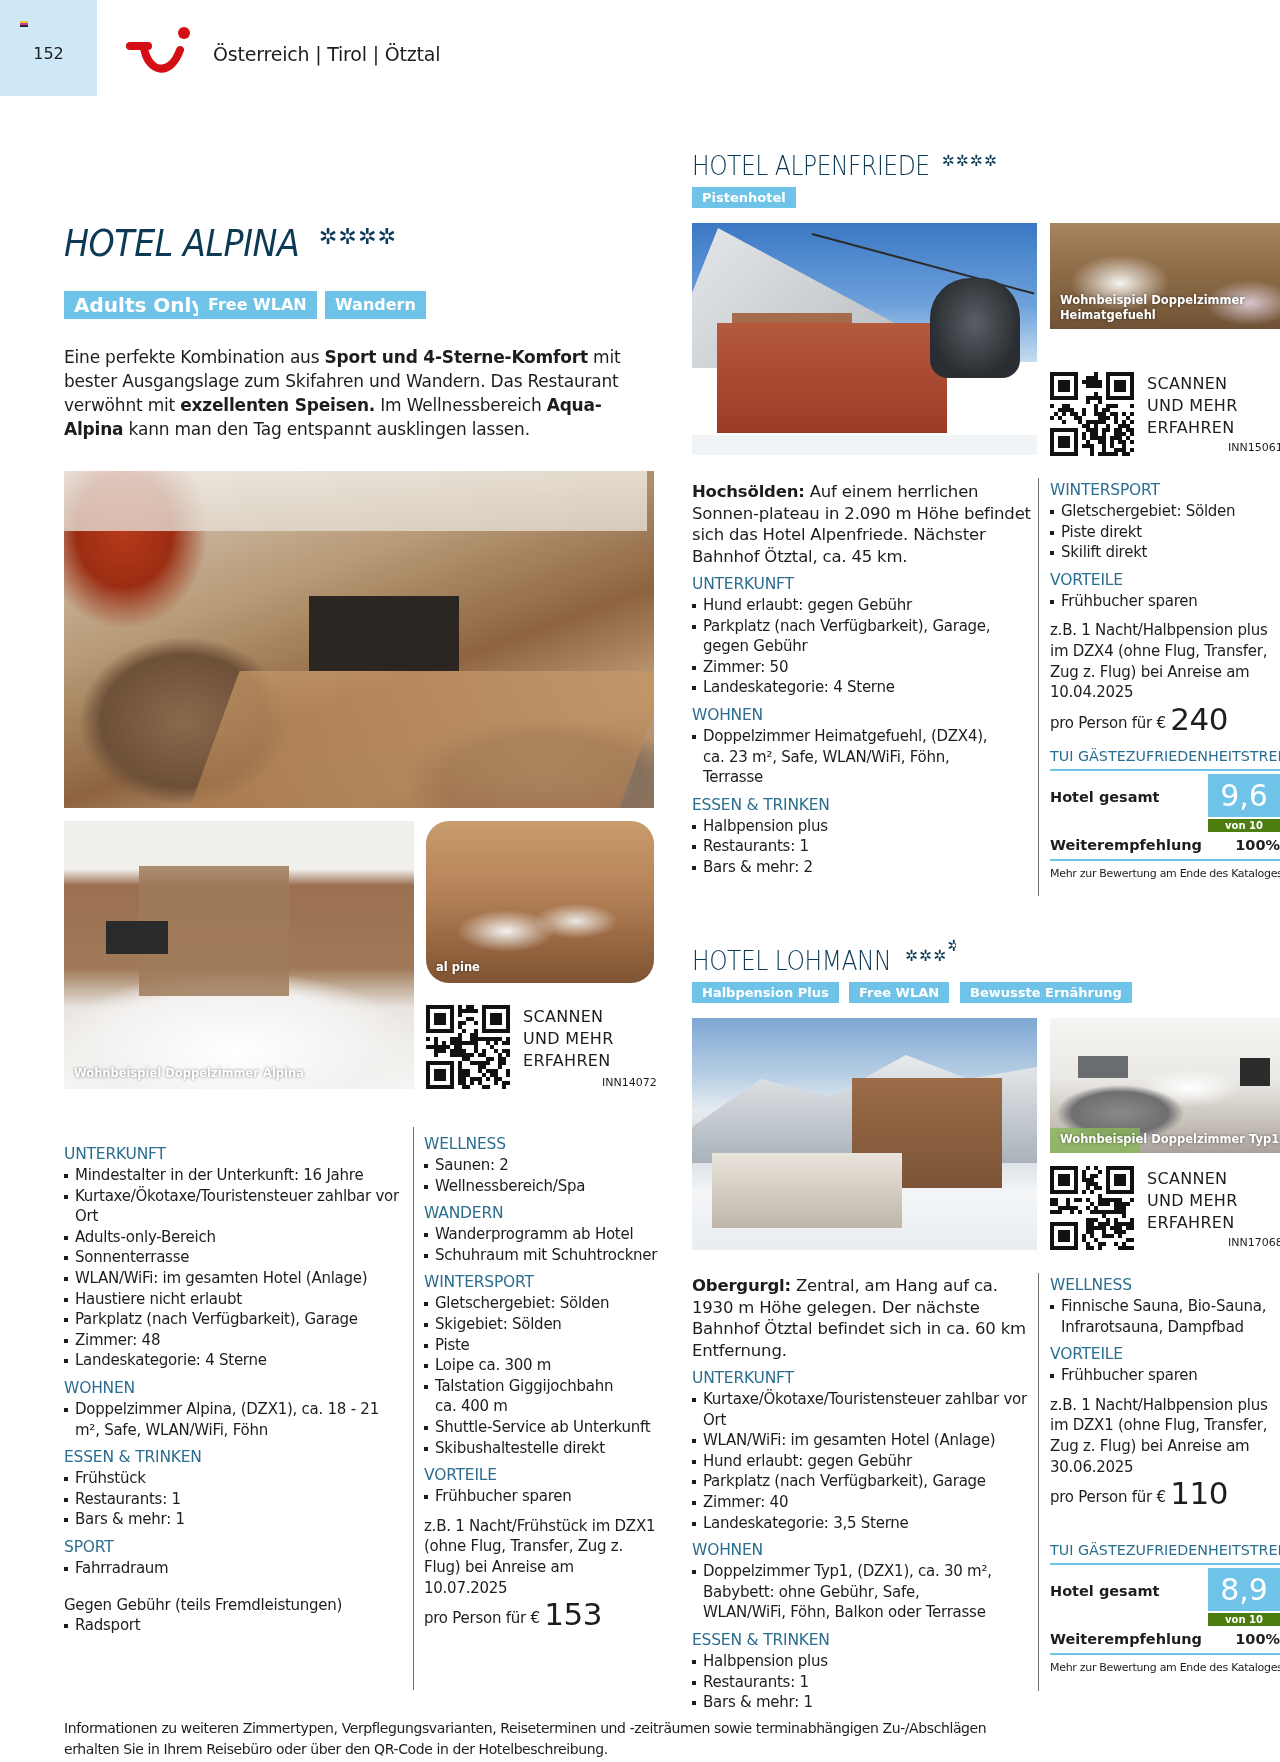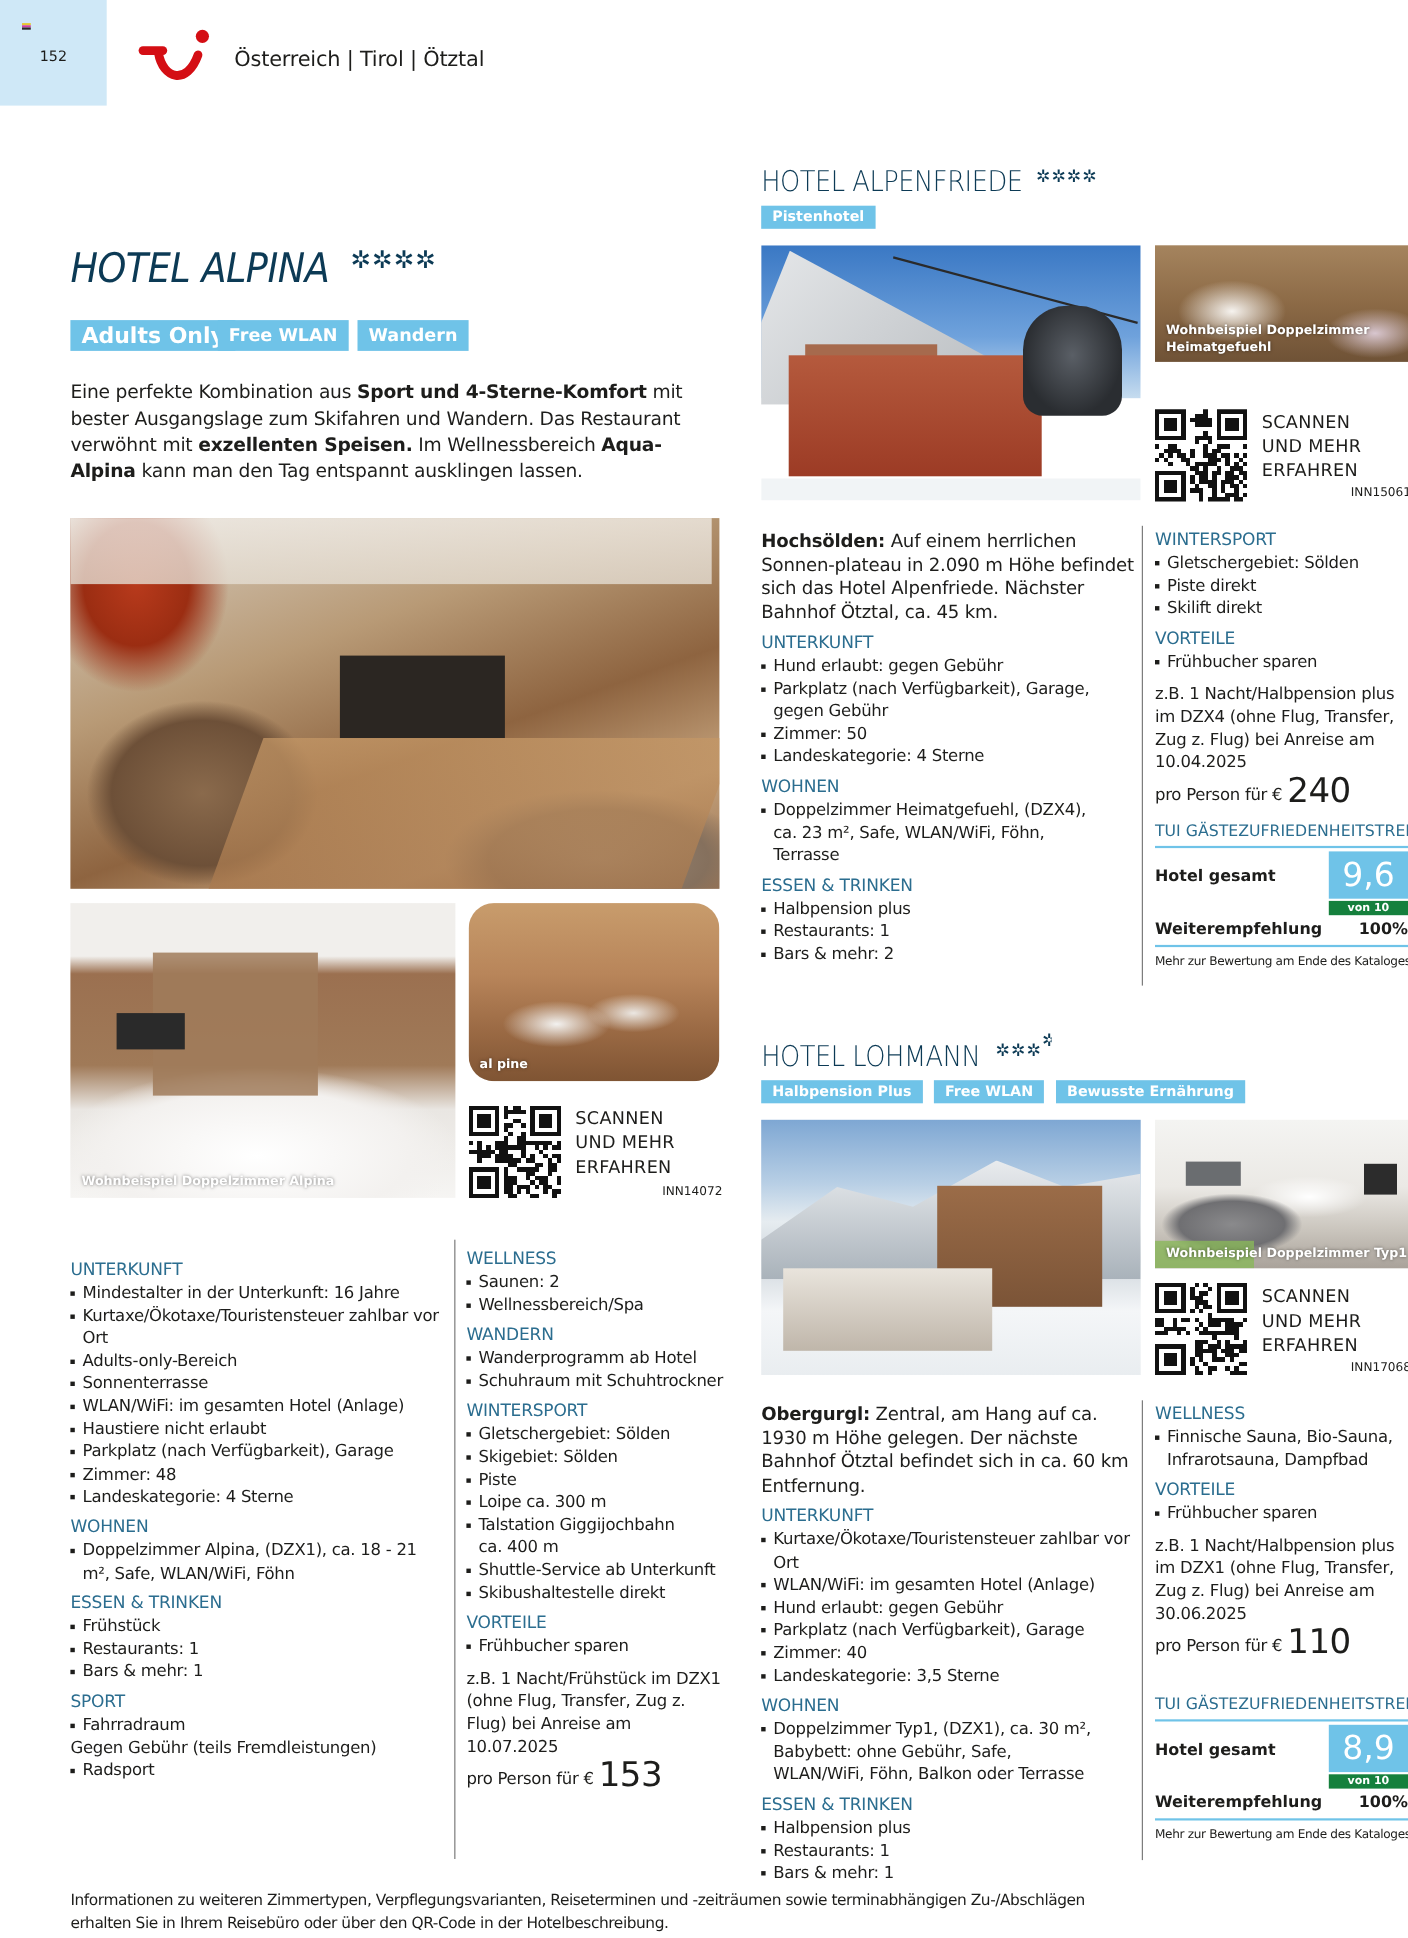--- a/index.html
+++ b/index.html
@@ -4,38 +4,38 @@
 <style>
   * { box-sizing: border-box; margin: 0; padding: 0; }
   html, body { width: 1280px; height: 1762px; background: #ffffff; overflow: hidden; }
   body { position: relative; font-family: "DejaVu Sans", sans-serif; color: #1d1d1b; }
   .abs { position: absolute; }
 
   
   .page-tab { left: 0; top: 0; width: 97px; height: 96px; background: #cfe8f7; }
   .page-tab .cmyk { position: absolute; left: 20px; top: 21px; width: 8px; height: 8px; }
   .page-tab .cmyk i { display: block; height: 2px; }
-  .page-num { position: absolute; left: 0; width: 97px; top: 44px; text-align: center; font-size: 13px; color: #1d1d1b; }
+  .page-num { position: absolute; left: 0; width: 97px; top: 44px; text-align: center; font-size: 16px; color: #1d1d1b; }
   .logo { left: 124px; top: 24px; width: 70px; height: 56px; }
   .breadcrumb { left: 213px; top: 43px; font-size: 19px; color: #1d1d1b; letter-spacing: -0.2px; }
 
   
   .hotel-title { font-family: "DejaVu Sans", sans-serif; font-weight: 300; color: #0c3a55; letter-spacing: -0.5px; white-space: nowrap; }
   .hotel-title .name { display: inline-block; transform: scaleX(0.9); transform-origin: left; }
   .stars { color: #0c3a55; font-size: 0.6em; vertical-align: 0.55em; letter-spacing: 1px; }
   .tag { position: absolute; background: #6fc3e8; color: #ffffff; font-weight: bold; padding: 0 10px; white-space: nowrap; font-family: "DejaVu Sans", sans-serif; }
 
   
   .lead { font-size: 17px; line-height: 24px; color: #1d1d1b; letter-spacing: -0.2px; }
   .txt { font-size: 15px; line-height: 20.6px; color: #1d1d1b; letter-spacing: -0.25px; }
   .sec-h { color: #2b6d8f; font-size: 15.5px; margin-top: 7px; letter-spacing: -0.2px; line-height: 21px; }
   .txt ul { list-style: none; }
   .txt li { position: relative; padding-left: 11px; }
   .txt li::before { content: ""; position: absolute; left: 0; top: 9px; width: 4px; height: 4px; background: #1d1d1b; }
-  .txt .plain { padding-left: 0; }
+  .txt .plain { padding-left: 0; margin-top: 16px; }
   .txt .plain::before { display: none; }
   .price-line { font-size: 15px; margin-top: 6px; }
   .price-line .amount { font-size: 31px; letter-spacing: -0.5px; vertical-align: -2px; }
   .offer { margin-top: 9px; }
 
   
   .photo { position: absolute; overflow: hidden; }
   .photo .cap { position: absolute; color: #ffffff; font-weight: bold; font-size: 11.5px; line-height: 15px; text-shadow: 0 0 3px rgba(0,0,0,0.5); }
 
   .lobby { background:
@@ -96,21 +96,21 @@
   
   .vrule { position: absolute; width: 1px; background: #6f6f6f; }
 
   
   .rating { position: absolute; width: 230px; }
   .rating .rt-title { font-size: 14.3px; color: #2b6d8f; letter-spacing: 0px; white-space: nowrap; line-height: 18px; }
   .rating .rule { height: 2px; background: #6fc3e8; margin-top: 4px; }
   .rating .row1 { position: relative; height: 58px; }
   .rating .label { position: absolute; left: 0; top: 16px; font-weight: bold; font-size: 14.5px; }
   .rating .score { position: absolute; right: 0; top: 0; width: 72px; height: 43px; background: #6fc3e8; color: #ffffff; font-size: 30px; text-align: center; line-height: 43px; font-weight: 500; }
-  .rating .von { position: absolute; right: 0; top: 45px; width: 72px; height: 13px; background: #15803d; color: #ffffff; font-size: 10px; font-weight: bold; text-align: center; line-height: 13px; }
+  .rating .von { position: absolute; right: 0; top: 45px; width: 72px; height: 13px; background: #4d7c0f; color: #ffffff; font-size: 10px; font-weight: bold; text-align: center; line-height: 13px; }
   .rating .row2 { position: relative; height: 24px; margin-top: 4px; }
   .rating .row2 .label { top: 2px; }
   .rating .pct { position: absolute; right: 0; top: 2px; font-weight: bold; font-size: 14.5px; }
   .rating .rule2 { height: 2px; background: #6fc3e8; }
   .rating .note { font-size: 11px; margin-top: 6px; letter-spacing: -0.3px; white-space: nowrap; }
 
   .footer { left: 64px; top: 1718px; font-size: 14px; line-height: 20.5px; color: #1d1d1b; letter-spacing: -0.4px; width: 960px; }
 </style>
 </head>
 <body>

